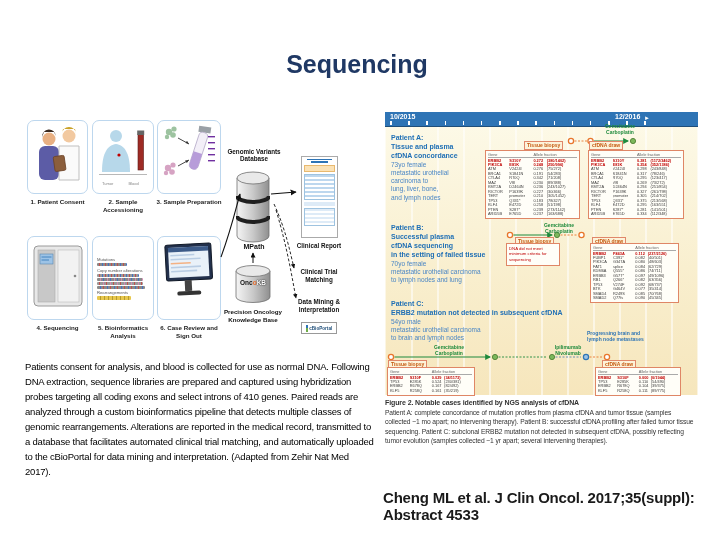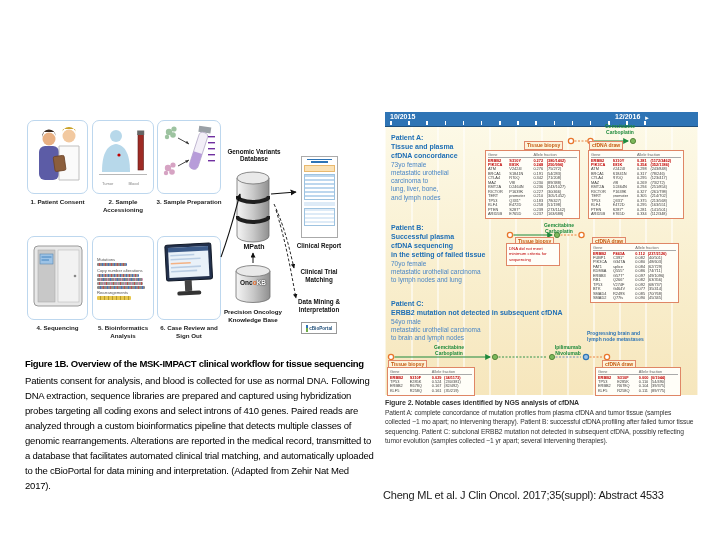--- a/index.html
+++ b/index.html
@@ -104,29 +104,30 @@
   .thead{color:#666;border-bottom:0.4px solid #aaa;margin-bottom:0.6px;}
   .tg{width:24%;overflow:hidden}.ta{width:27%;overflow:hidden}.tf{width:15%}.tc{width:34%;white-space:nowrap}
   .thead .tg{width:51%}.thead .tf2{width:49%}
   .hl{color:#C00000;font-weight:bold;}
   .failbox{position:absolute;left:121px;top:131px;width:54px;height:23px;background:#FFFEF8;border:1px solid #DF8666;
            color:#C00000;font-size:4.3px;line-height:1.3;padding:1.5px 2px;box-sizing:border-box;}
 
   .f2ct{margin-top:4px;font-size:7px;font-weight:bold;color:#333;letter-spacing:-0.1px;}
   .f2cb{margin-top:2px;font-size:6.7px;color:#333;line-height:1.4;letter-spacing:-0.1px;}
 
-  .citation{position:absolute;left:383px;top:489px;font-size:11px;color:#1a1a1a;letter-spacing:-0.2px;}
+  .citation{position:absolute;left:383px;top:489px;font-size:15px;color:#1a1a1a;letter-spacing:-0.2px;font-weight:bold;}
 </style>
 </head>
 <body>
 
 <div class="slide">
 
   <div class="title">
     <br>
+    <span>Sequencing</span>
   </div>
 
   <div class="fig1">
     <div class="diagram">
 
       <div class="stepbox" id="s1">
         <span>
           <svg width="52" height="62" viewBox="0 0 52 62">
             <circle cx="17" cy="15" r="6.5" fill="#E8B083"></circle>
             <path d="M10,13 a7,7 0 0 1 14,-1 l-2,-4 h-10 z" fill="#3A2A20"></path>
@@ -297,21 +298,20 @@
           </marker>
         </defs>
         <path d="M196,145 C206,118 211,96 215,82" fill="none" stroke="#111" stroke-width="1.1" marker-end="url(#ab)"></path>
         <path d="M246,82 L271,80" fill="none" stroke="#111" stroke-width="1.2" marker-end="url(#ab)"></path>
         <path d="M249,92 C261,118 265,140 269,156" fill="none" stroke="#111" stroke-width="0.9" stroke-dasharray="3,2" marker-end="url(#ab)"></path>
         <path d="M251,98 C263,138 267,166 271,186" fill="none" stroke="#111" stroke-width="0.9" stroke-dasharray="3,2" marker-end="url(#ab)"></path>
         <path d="M228,151 L228,141" fill="none" stroke="#111" stroke-width="1" marker-end="url(#ab)"></path>
       </svg>
     </div>
 
-    <div class="f1ct">Figure 1B. Overview of the MSK-IMPACT clinical workflow for tissue sequencing</div>
     <div class="f1cb">Patients consent for analysis, and blood is collected for use as normal DNA. Following DNA extraction, sequence libraries are prepared and captured using hybridization probes targeting all coding exons and select introns of 410 genes. Paired reads are analyzed through a custom bioinformatics pipeline that detects multiple classes of genomic rearrangements. Alterations are reported in the medical record, transmitted to a database that facilitates automated clinical trial matching, and automatically uploaded to the cBioPortal for data mining and interpretation. (Adapted from Zehir Nat Med 2017).</div>
   </div>
 
   <div class="fig2">
     <div class="panel">
 
       <div class="tbar">
         <span class="tstart">10/2015</span>
         <span class="tend">12/2016</span>
         <span class="tarrow">►</span>

